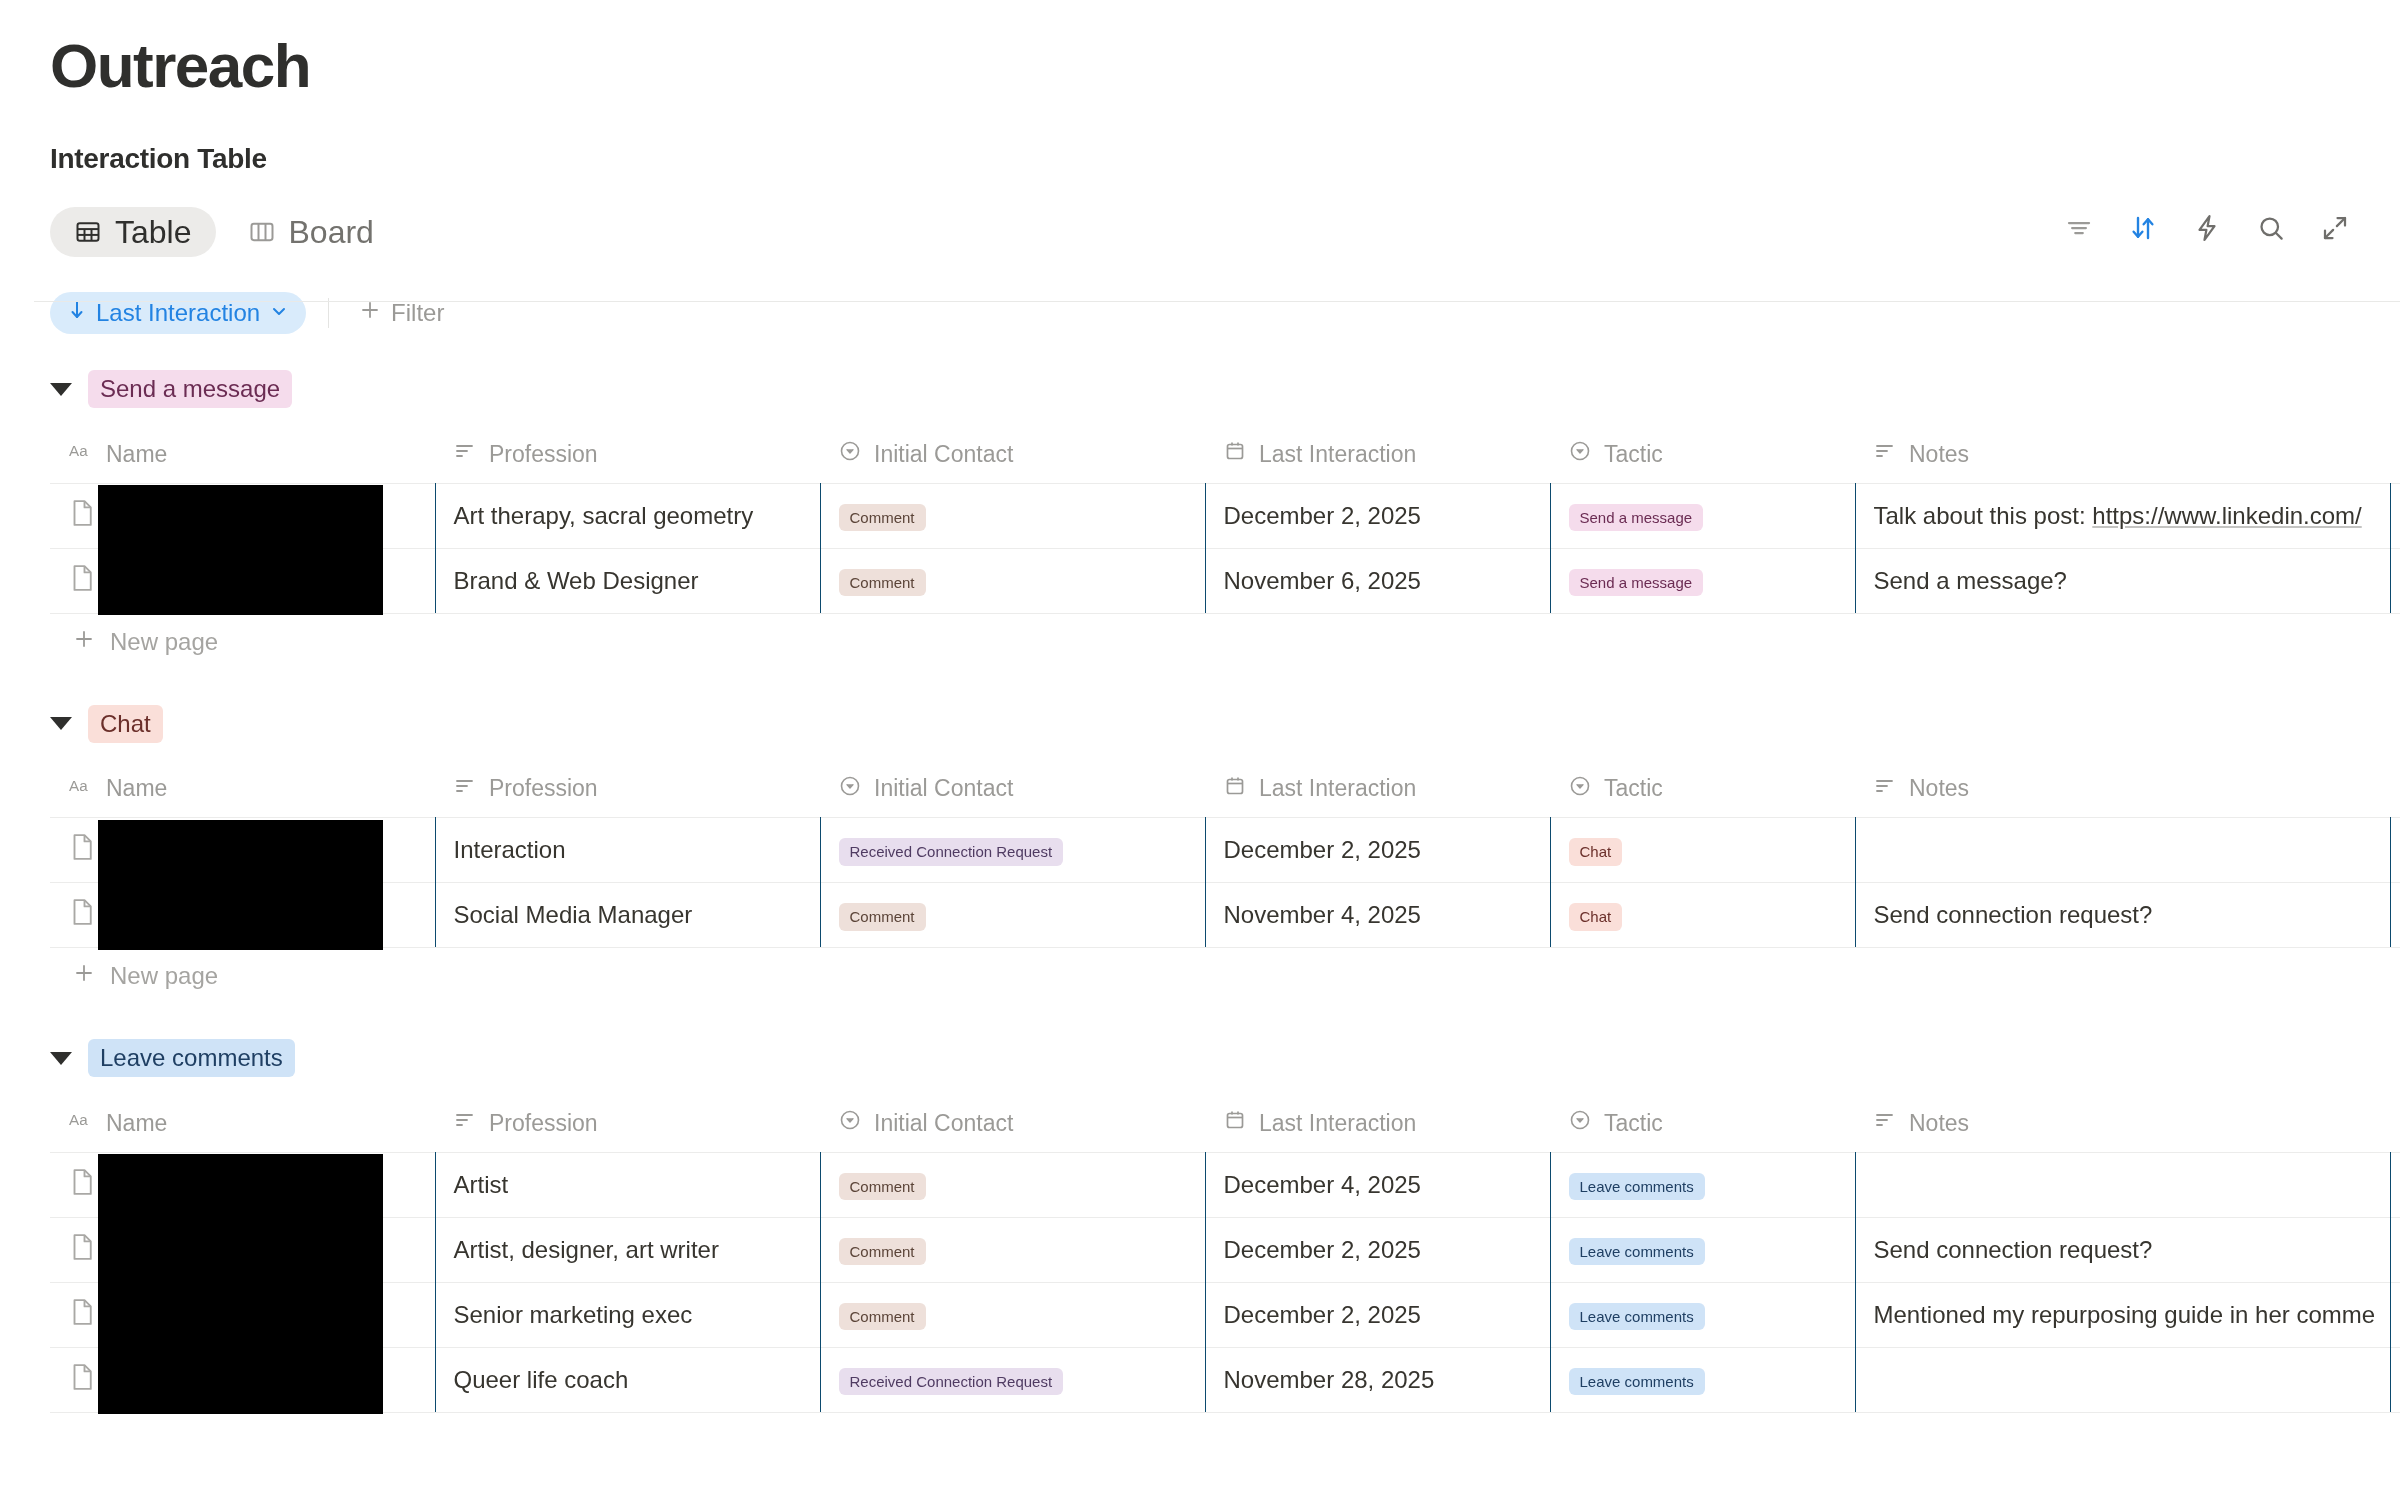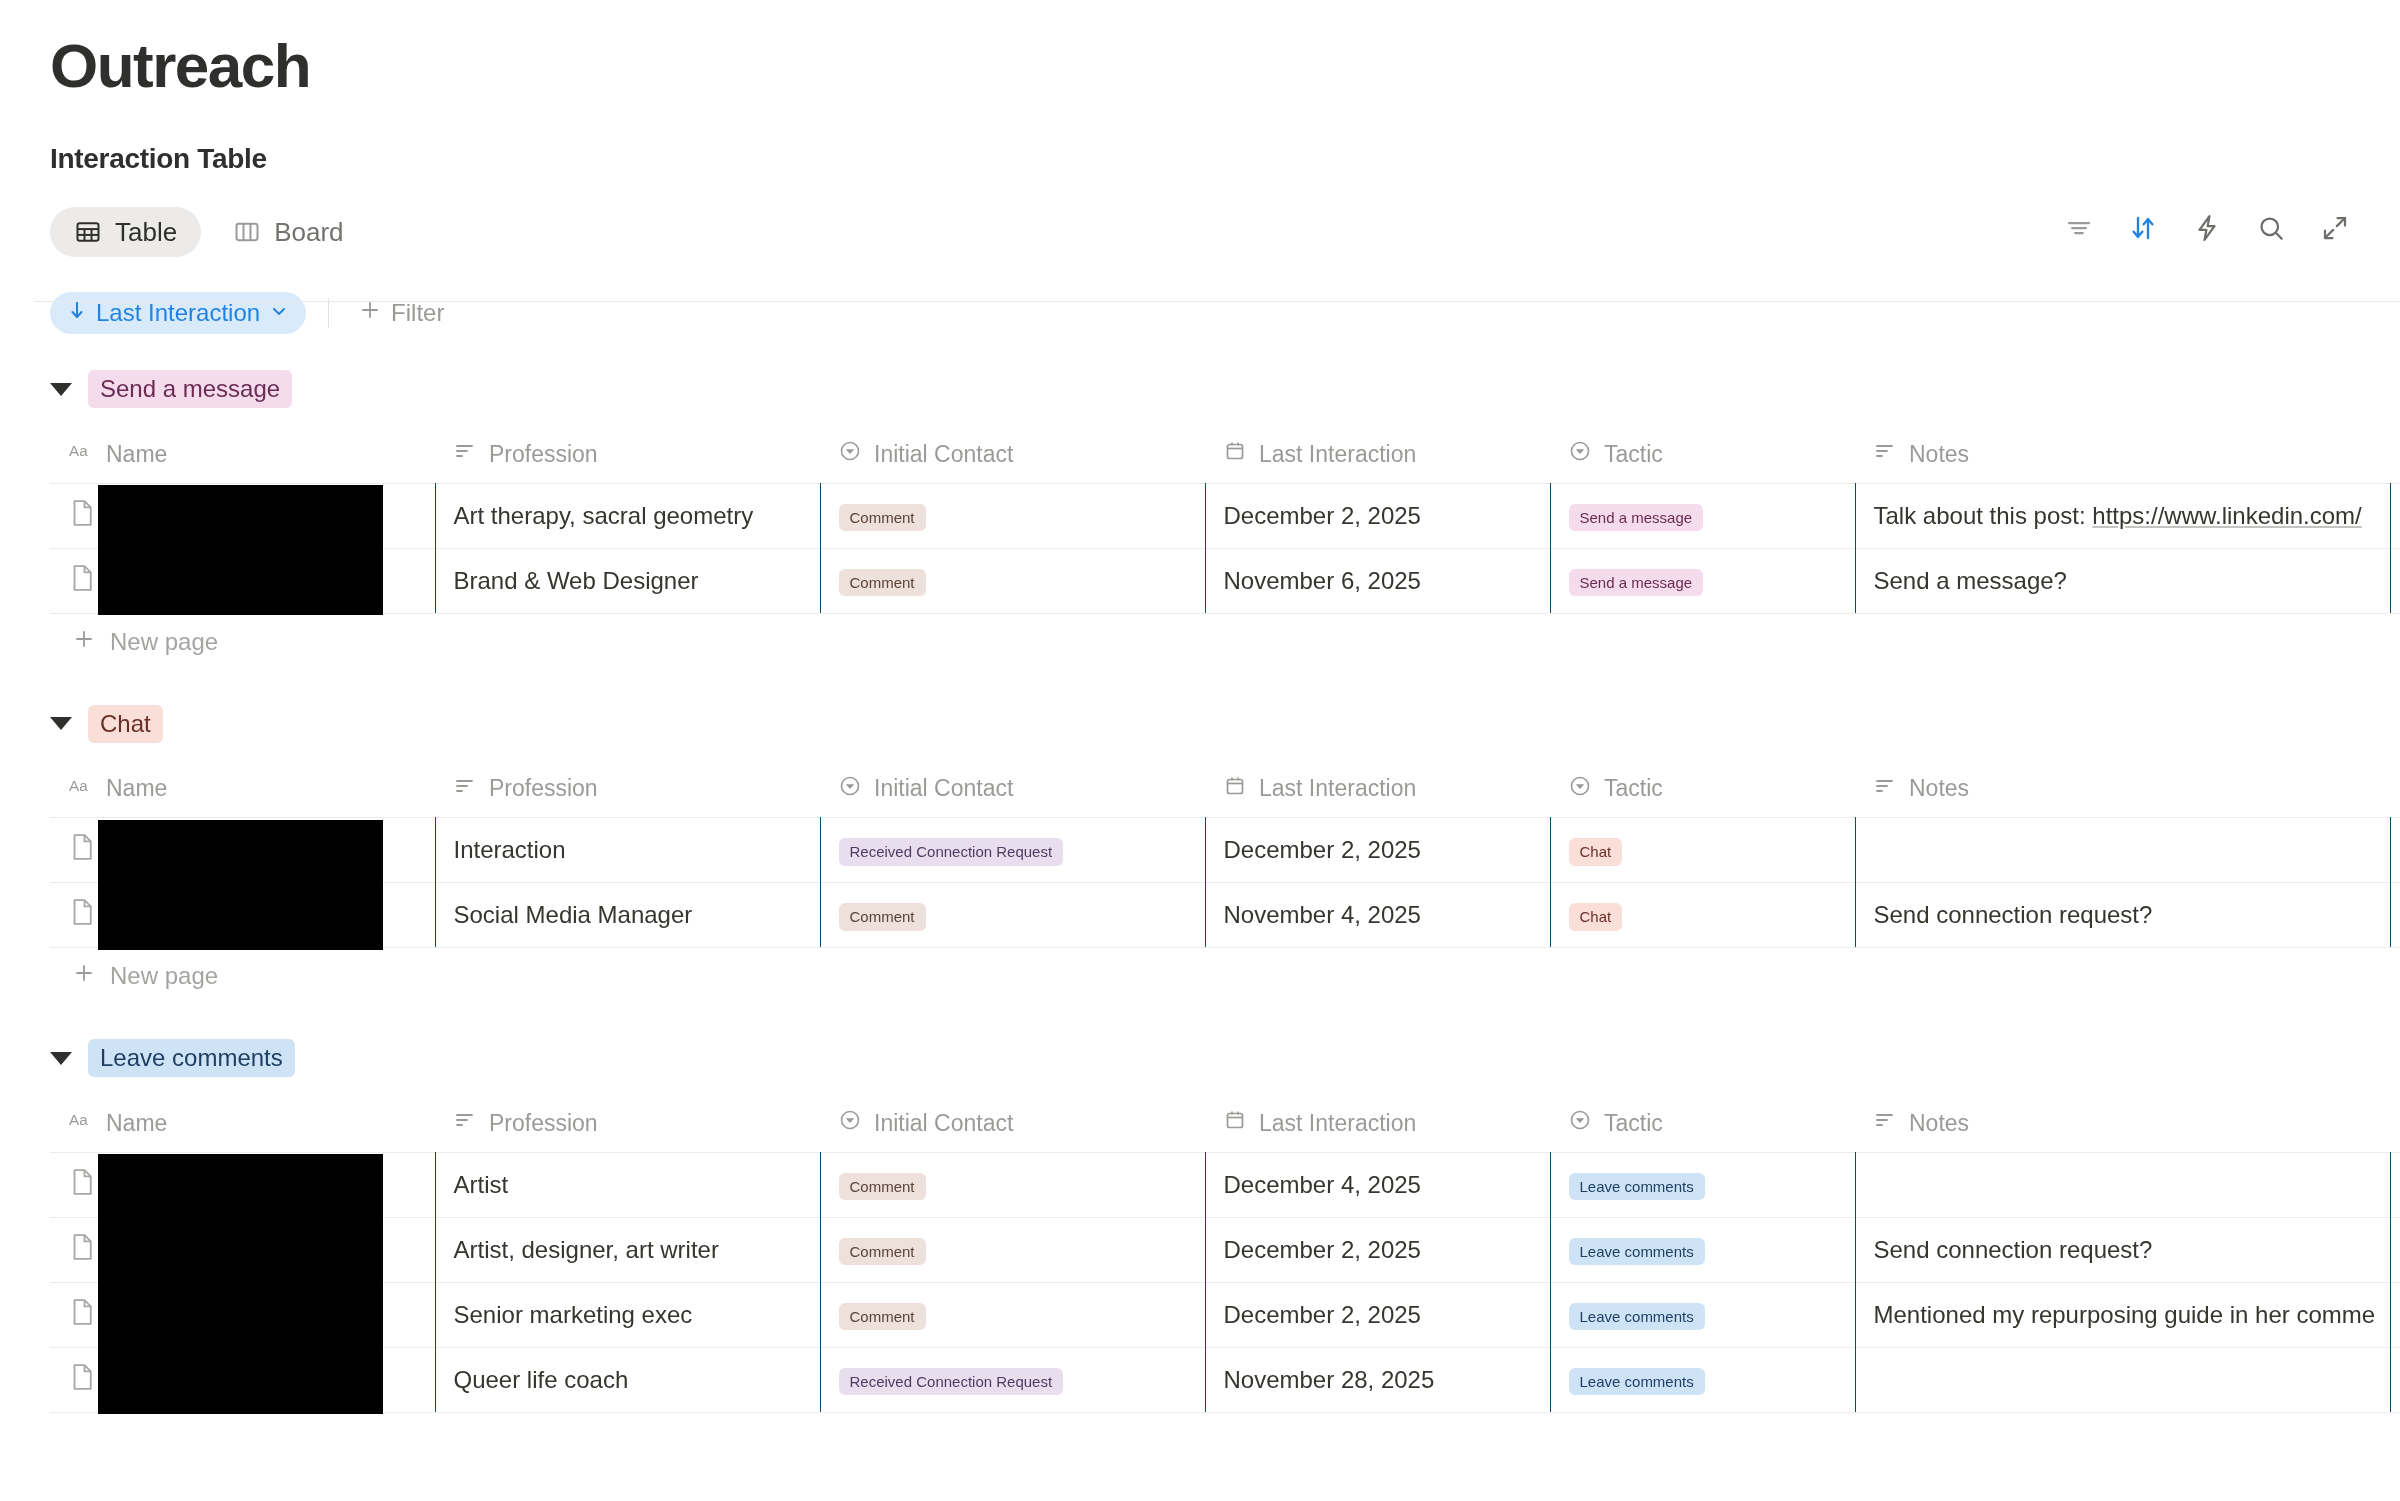--- a/index.html
+++ b/index.html
@@ -23,21 +23,21 @@
   }
 
   
   .viewbar {
     display: flex; align-items: center; gap: 8px;
     margin-top: 28px; position: relative; height: 58px;
   }
   .view-tab {
     display: flex; align-items: center; gap: 13px;
     height: 50px; padding: 0 24px; border-radius: 25px;
-    font-size: 26px; color: #73726e; cursor: pointer;
+    font-size: 32px; color: #73726e; cursor: pointer;
   }
   .view-tab.active { background: #ecebe9; color: #2f2f2d; font-weight: 400; }
   .view-tab svg { display: block; }
 
   .tool-icons {
     position: absolute; right: 50px; top: 0;
     display: flex; align-items: center; gap: 34px; height: 50px;
   }
   .tool-icons .ti { cursor: pointer; display: flex; align-items: center; }
 

